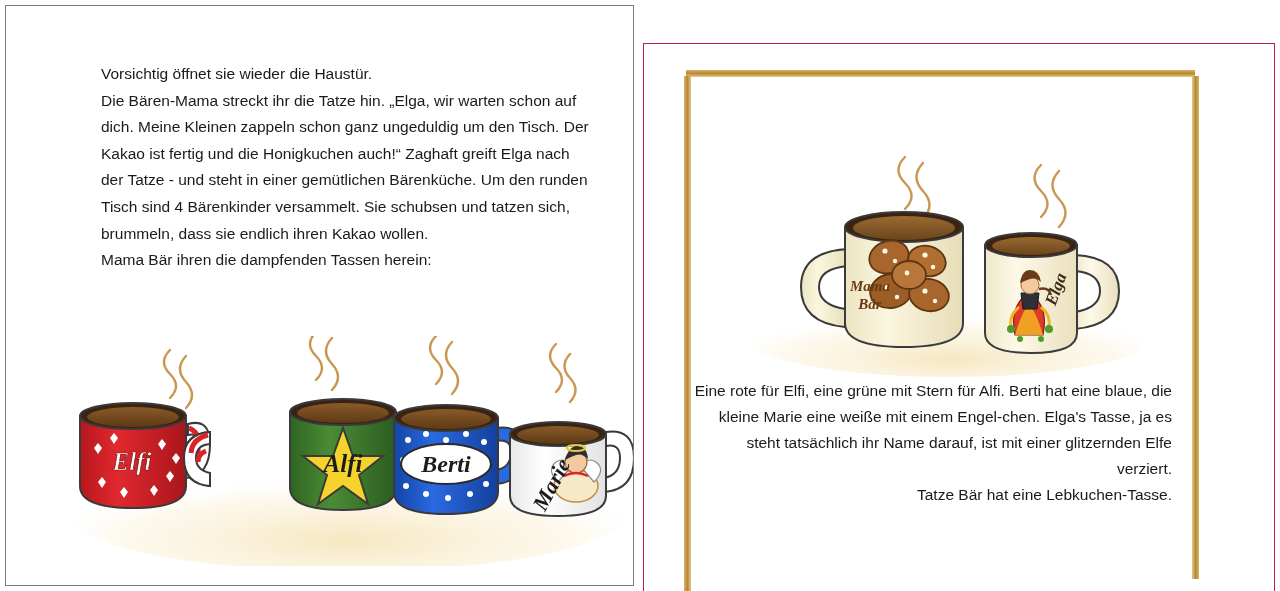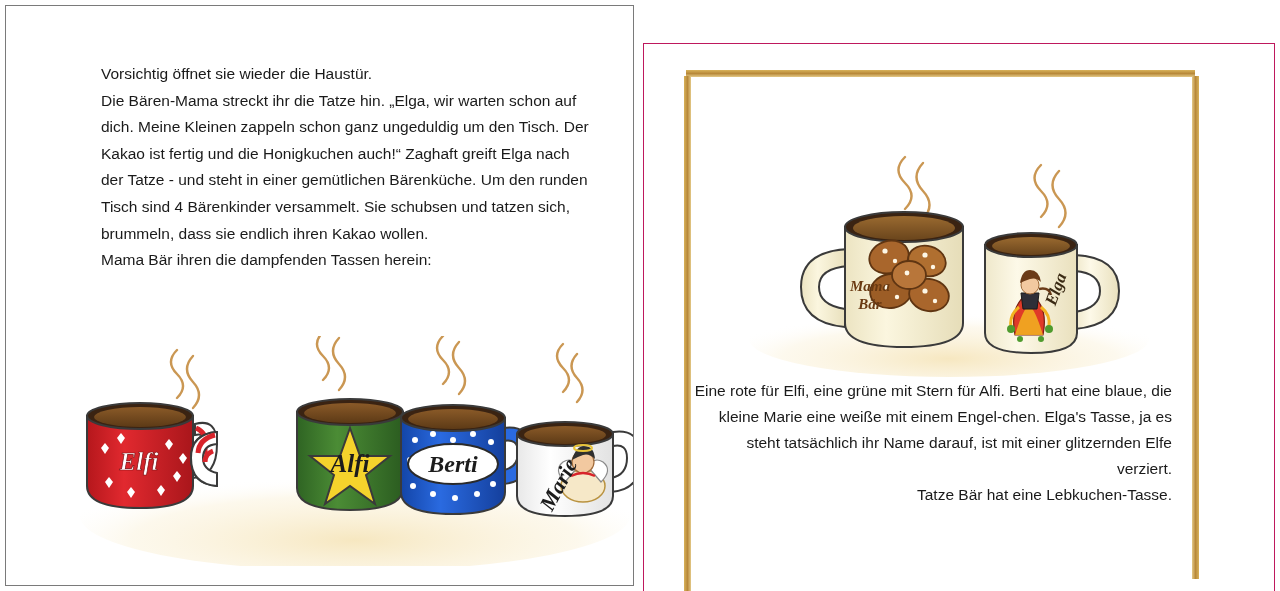--- a/index.html
+++ b/index.html
@@ -95,21 +95,21 @@
 <div class="spread">
 
   <div class="page-left">
 
     <div class="left-text">
       <p>Vorsichtig öffnet sie wieder die Haustür.</p>
       <p>Die Bären-Mama streckt ihr die Tatze hin. „Elga, wir warten schon auf dich. Meine Kleinen zappeln schon ganz ungeduldig um den Tisch. Der Kakao ist fertig und die Honigkuchen auch!“ Zaghaft greift Elga nach der Tatze - und steht in einer gemütlichen Bärenküche. Um den runden Tisch sind 4 Bärenkinder versammelt. Sie schubsen und tatzen sich, brummeln, dass sie endlich ihren Kakao wollen.</p>
       <p>Mama Bär ihren die dampfenden Tassen herein:</p>
     </div>
 
-    <div class="illus" style="left:59px; top:330px;">
+    <div class="illus" style="left:52px; top:330px;">
       <svg width="580" height="230" viewBox="0 0 580 230" xmlns="http://www.w3.org/2000/svg">
         <defs>
           <radialGradient id="glowL" cx="50%" cy="72%" r="58%">
             <stop offset="0%" stop-color="#f6e6bd" stop-opacity="0.95"></stop>
             <stop offset="70%" stop-color="#fbf3dd" stop-opacity="0.55"></stop>
             <stop offset="100%" stop-color="#ffffff" stop-opacity="0"></stop>
           </radialGradient>
           <linearGradient id="redMug" x1="0" y1="0" x2="1" y2="0">
             <stop offset="0%" stop-color="#b5171c"></stop>
             <stop offset="35%" stop-color="#e1292f"></stop>

